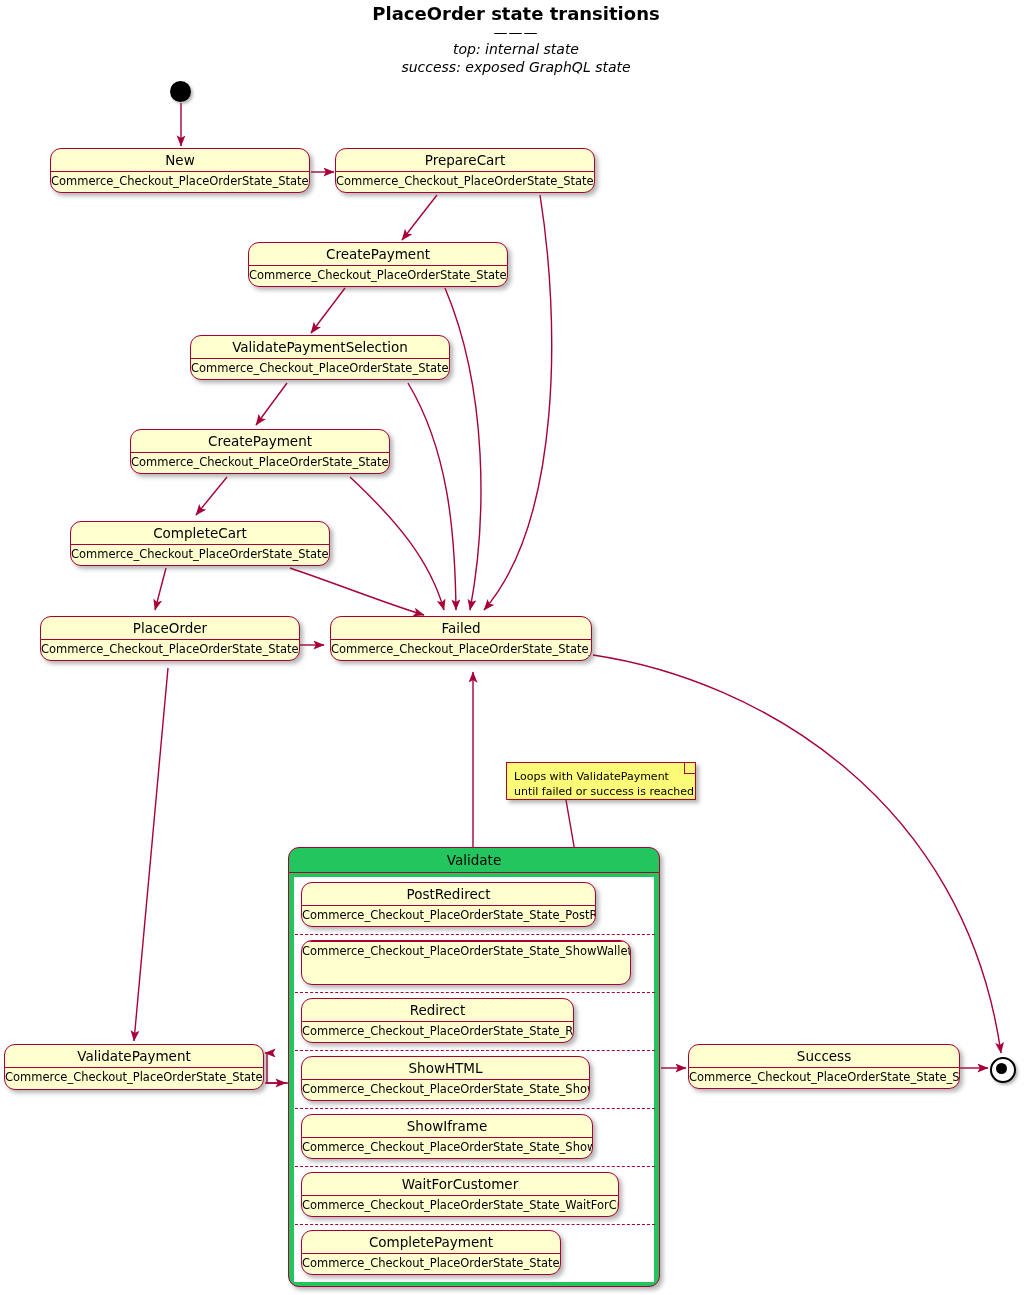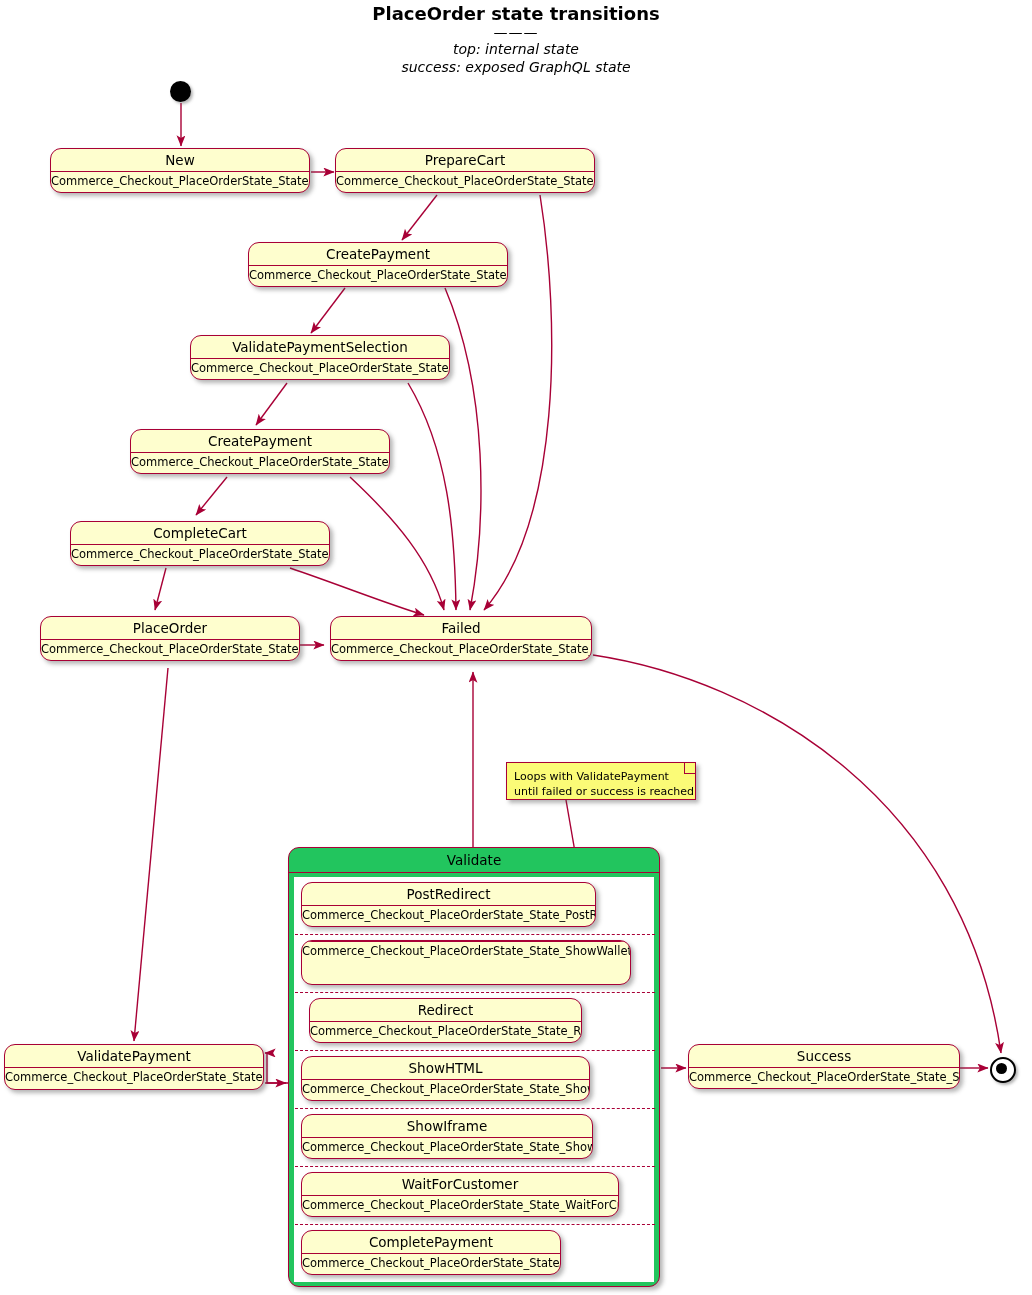--- a/index.html
+++ b/index.html
@@ -296,21 +296,21 @@
     <span class="state-body">Commerce_Checkout_PlaceOrderState_State_PostRedirect</span>
   </div>
   <div class="sub-divider" style="left:6px; top:86px; width:360px;"></div>
 
   <div class="state" style="left:12px; top:92px; width:330px; height:45px;">
     <div class="state-sep"></div>
     <span class="state-body">Commerce_Checkout_PlaceOrderState_State_ShowWalletPayment</span>
   </div>
   <div class="sub-divider" style="left:6px; top:144px; width:360px;"></div>
 
-  <div class="state" style="left:20px; top:150px; width:273px; height:45px;">
+  <div class="state" style="left:12px; top:150px; width:273px; height:45px;">
     <span class="state-name">Redirect</span>
     <div class="state-sep"></div>
     <span class="state-body">Commerce_Checkout_PlaceOrderState_State_Redirect</span>
   </div>
   <div class="sub-divider" style="left:6px; top:202px; width:360px;"></div>
 
   <div class="state" style="left:12px; top:208px; width:289px; height:45px;">
     <span class="state-name">ShowHTML</span>
     <div class="state-sep"></div>
     <span class="state-body">Commerce_Checkout_PlaceOrderState_State_ShowHTML</span>

